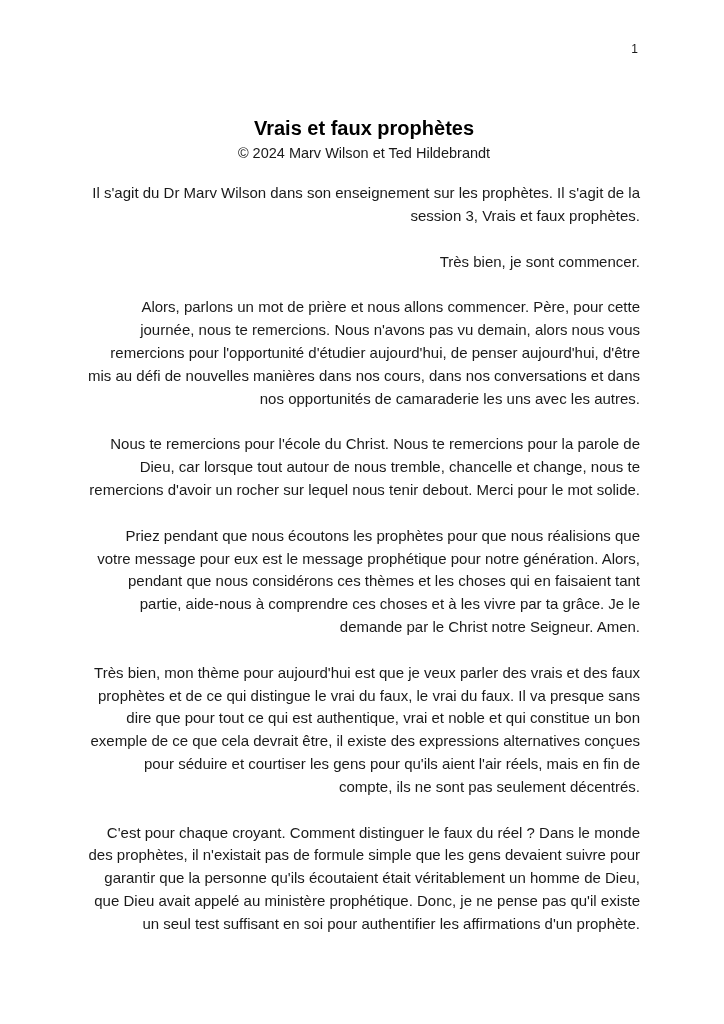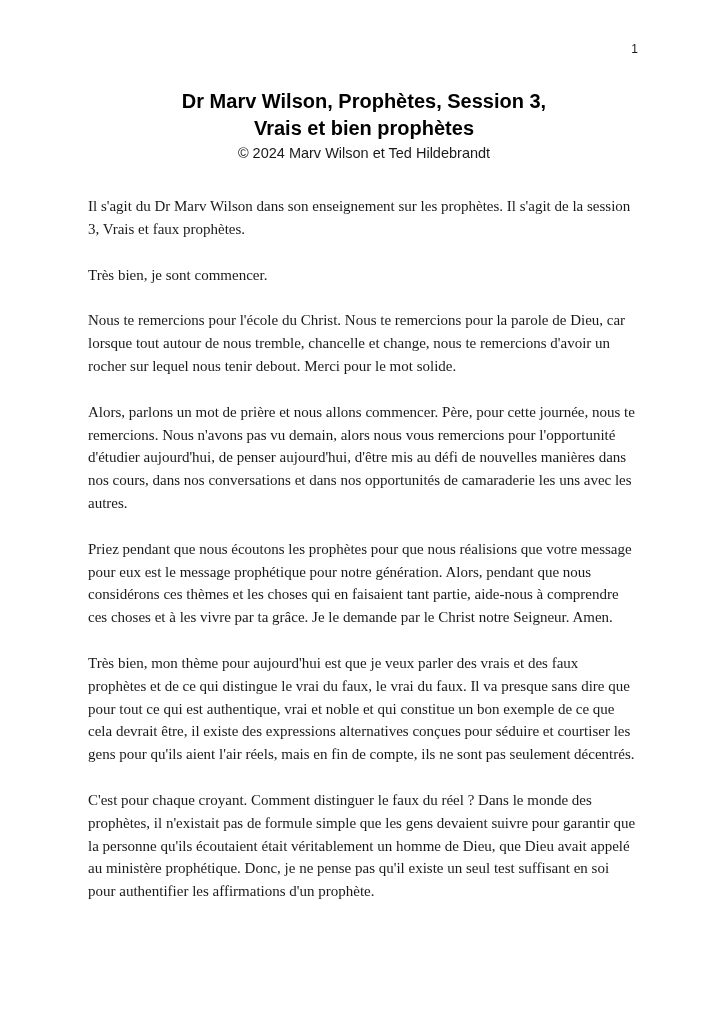--- a/index.html
+++ b/index.html
@@ -35,53 +35,52 @@
     text-align: center;
     font-size: 20px;
     font-weight: bold;
     line-height: 1.35;
     color: #000000;
   }
   .copyright {
     text-align: center;
     font-size: 14.5px;
     margin-top: 3px;
-    margin-bottom: 34px;
+    margin-bottom: 21px;
     color: #1a1a1a;
   }
   .body-text p {
     margin: 0 0 23px 0;
     font-size: 15px;
     line-height: 1.52;
-    text-align: left;
+    text-align: right;
     color: #1a1a1a;
-    font-family: Liberation Serif, serif;
   }
 </style>
 </head>
 <body>
 
 <div class="page">
 
   <div class="page-number">1</div>
 
   <div class="content">
 
     <h1 class="doc-title">
-      <span>Dr Marv Wilson, Prophètes, Session 3,</span><br>
-      <span>Vrais et bien prophètes</span>
+      <br>
+      <span>Vrais et faux prophètes</span>
     </h1>
 
     <div class="copyright">© 2024 Marv Wilson et Ted Hildebrandt</div>
 
     <div class="body-text">
       <p>Il s'agit du Dr Marv Wilson dans son enseignement sur les prophètes. Il s'agit de la session 3, Vrais et faux prophètes.</p>
       <p>Très bien, je sont commencer.</p>
+      <p>Alors, parlons un mot de prière et nous allons commencer. Père, pour cette journée, nous te remercions. Nous n'avons pas vu demain, alors nous vous remercions pour l'opportunité d'étudier aujourd'hui, de penser aujourd'hui, d'être mis au défi de nouvelles manières dans nos cours, dans nos conversations et dans nos opportunités de camaraderie les uns avec les autres.</p>
       <p>Nous te remercions pour l'école du Christ. Nous te remercions pour la parole de Dieu, car lorsque tout autour de nous tremble, chancelle et change, nous te remercions d'avoir un rocher sur lequel nous tenir debout. Merci pour le mot solide.</p>
-      <p>Alors, parlons un mot de prière et nous allons commencer. Père, pour cette journée, nous te remercions. Nous n'avons pas vu demain, alors nous vous remercions pour l'opportunité d'étudier aujourd'hui, de penser aujourd'hui, d'être mis au défi de nouvelles manières dans nos cours, dans nos conversations et dans nos opportunités de camaraderie les uns avec les autres.</p>
       <p>Priez pendant que nous écoutons les prophètes pour que nous réalisions que votre message pour eux est le message prophétique pour notre génération. Alors, pendant que nous considérons ces thèmes et les choses qui en faisaient tant partie, aide-nous à comprendre ces choses et à les vivre par ta grâce. Je le demande par le Christ notre Seigneur. Amen.</p>
       <p>Très bien, mon thème pour aujourd'hui est que je veux parler des vrais et des faux prophètes et de ce qui distingue le vrai du faux, le vrai du faux. Il va presque sans dire que pour tout ce qui est authentique, vrai et noble et qui constitue un bon exemple de ce que cela devrait être, il existe des expressions alternatives conçues pour séduire et courtiser les gens pour qu'ils aient l'air réels, mais en fin de compte, ils ne sont pas seulement décentrés.</p>
       <p>C'est pour chaque croyant. Comment distinguer le faux du réel ? Dans le monde des prophètes, il n'existait pas de formule simple que les gens devaient suivre pour garantir que la personne qu'ils écoutaient était véritablement un homme de Dieu, que Dieu avait appelé au ministère prophétique. Donc, je ne pense pas qu'il existe un seul test suffisant en soi pour authentifier les affirmations d'un prophète.</p>
     </div>
 
   </div>
 
 </div>
 
 </body></html>

